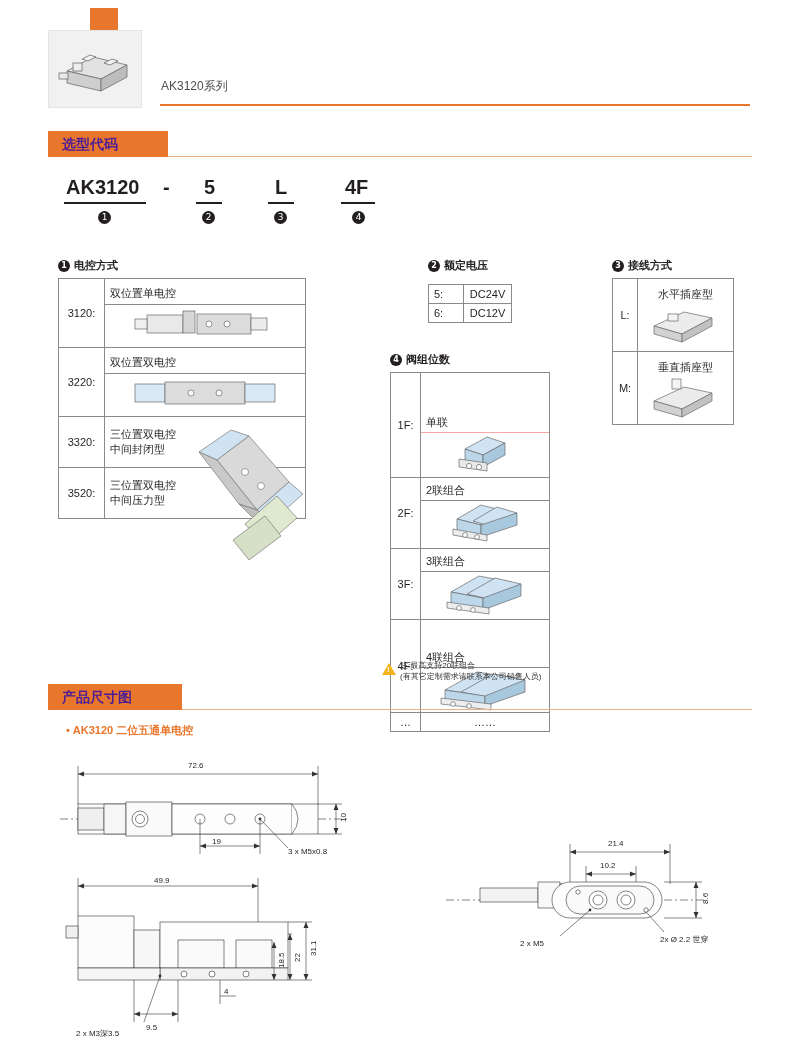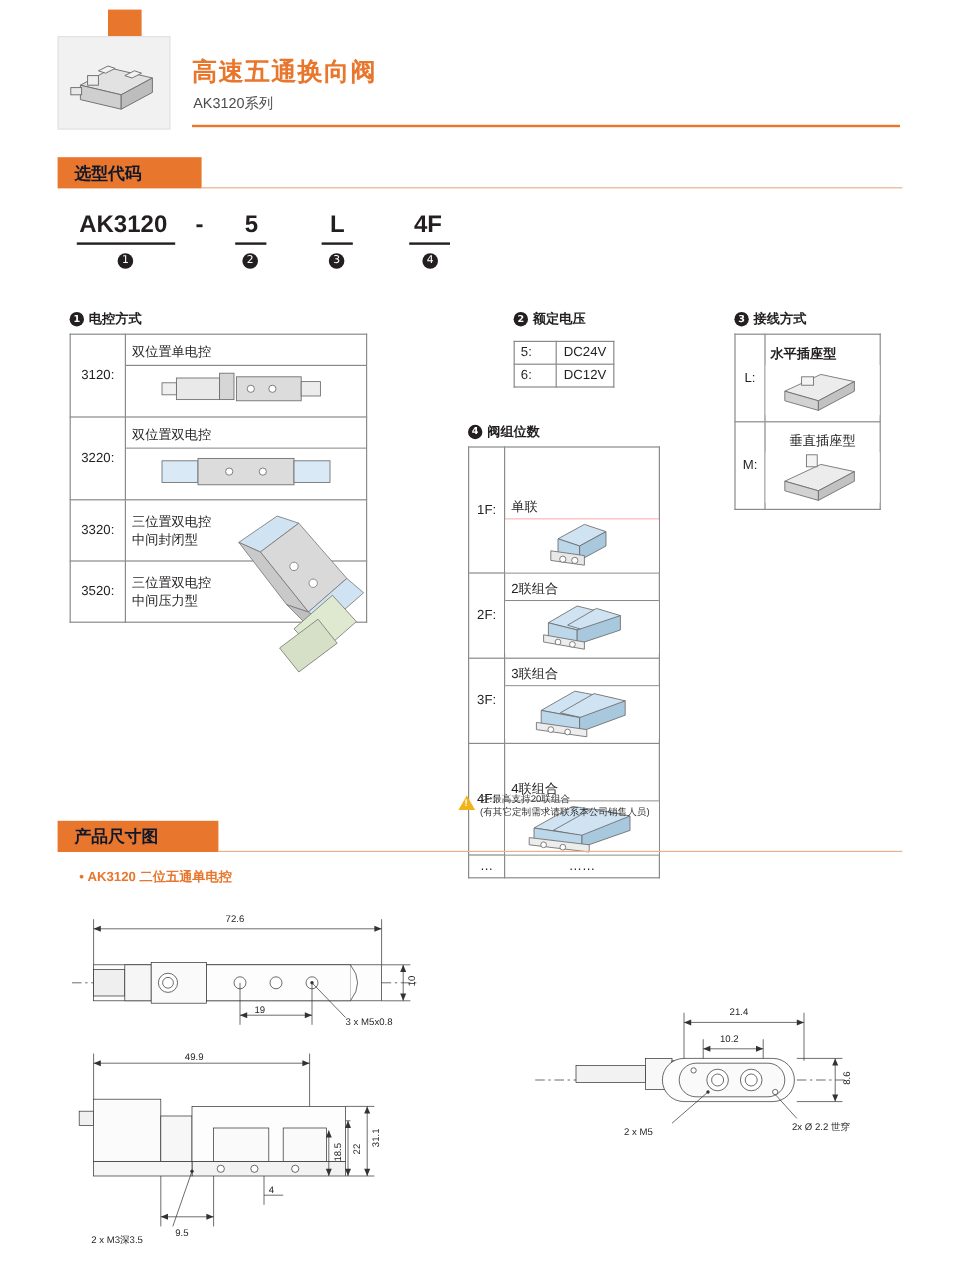--- a/index.html
+++ b/index.html
@@ -55,21 +55,21 @@
     left: 160px; top: 104px;
     width: 590px; height: 2px;
     background: #e8762c;
   }
 
   
   .sec-bar {
     position: absolute;
     height: 26px;
     background: #e8762c;
-    color: #0f172a;
+    color: #4c1d95;
     font-size: 14px;
     font-weight: bold;
     line-height: 26px;
     padding: 0 14px;
     box-sizing: border-box;
   }
   .sec-line {
     position: absolute;
     height: 1px;
     background: #e8b28a;
@@ -194,21 +194,20 @@
         <polygon points="18,40 18,52 52,60 52,48" fill="#cfcfcf"></polygon>
         <polygon points="52,48 78,34 78,46 52,60" fill="#bdbdbd"></polygon>
         <rect x="24" y="32" width="9" height="8" fill="#eee"></rect>
         <polygon points="33,28 41,24 47,26 39,30" fill="#f2f2f2"></polygon>
         <polygon points="55,32 63,28 69,30 61,34" fill="#f2f2f2"></polygon>
         <rect x="10" y="42" width="9" height="6" fill="#e9e9e9"></rect>
       </g>
     </svg>
   </div>
 
-  <div class="hdr-title">高速五通换向阀</div>
   <div class="hdr-sub">AK3120系列</div>
   <div class="hdr-rule"></div>
 
   <div class="sec-bar" style="left:48px; top:131px; width:120px;">选型代码</div>
   <div class="sec-line" style="left:168px; top:156px; width:584px;"></div>
 
   <div class="code-item" style="left:66px; top:176px; font-size:20px;">AK3120</div>
   <div class="code-underline" style="left:64px; top:202px; width:82px;"></div>
   <div class="badge" style="left:98px; top:211px;">1</div>
 
@@ -316,21 +315,21 @@
 
   <div class="blk-title" style="left:612px; top:258px;">
     <span class="bullet">3</span><span>接线方式</span>
   </div>
 
   <table class="grid" style="left:612px; top:278px; width:122px;">
     <tbody>
         <tr>
       <td class="cellhead" style="width:22px;height:66px;">L:</td>
       <td style="padding:0;">
-        <div style="padding:2px 4px;font-weight:bold;">水平插座型</div>
+        <div style="padding:2px 4px;text-align:center;">水平插座型</div>
         <div class="art" style="height:42px;">
           <svg width="95" height="42" viewBox="0 0 95 42">
             <g stroke="#6a6a6a" fill="#e3e3e3" stroke-width="0.7">
               <polygon points="16,22 46,8 74,14 44,30" fill="#ececec"></polygon>
               <polygon points="16,22 16,30 44,38 44,30" fill="#d2d2d2"></polygon>
               <polygon points="44,30 74,14 74,22 44,38" fill="#c2c2c2"></polygon>
               <rect x="30" y="10" width="10" height="7" fill="#f4f4f4"></rect>
             </g>
           </svg>
         </div>

